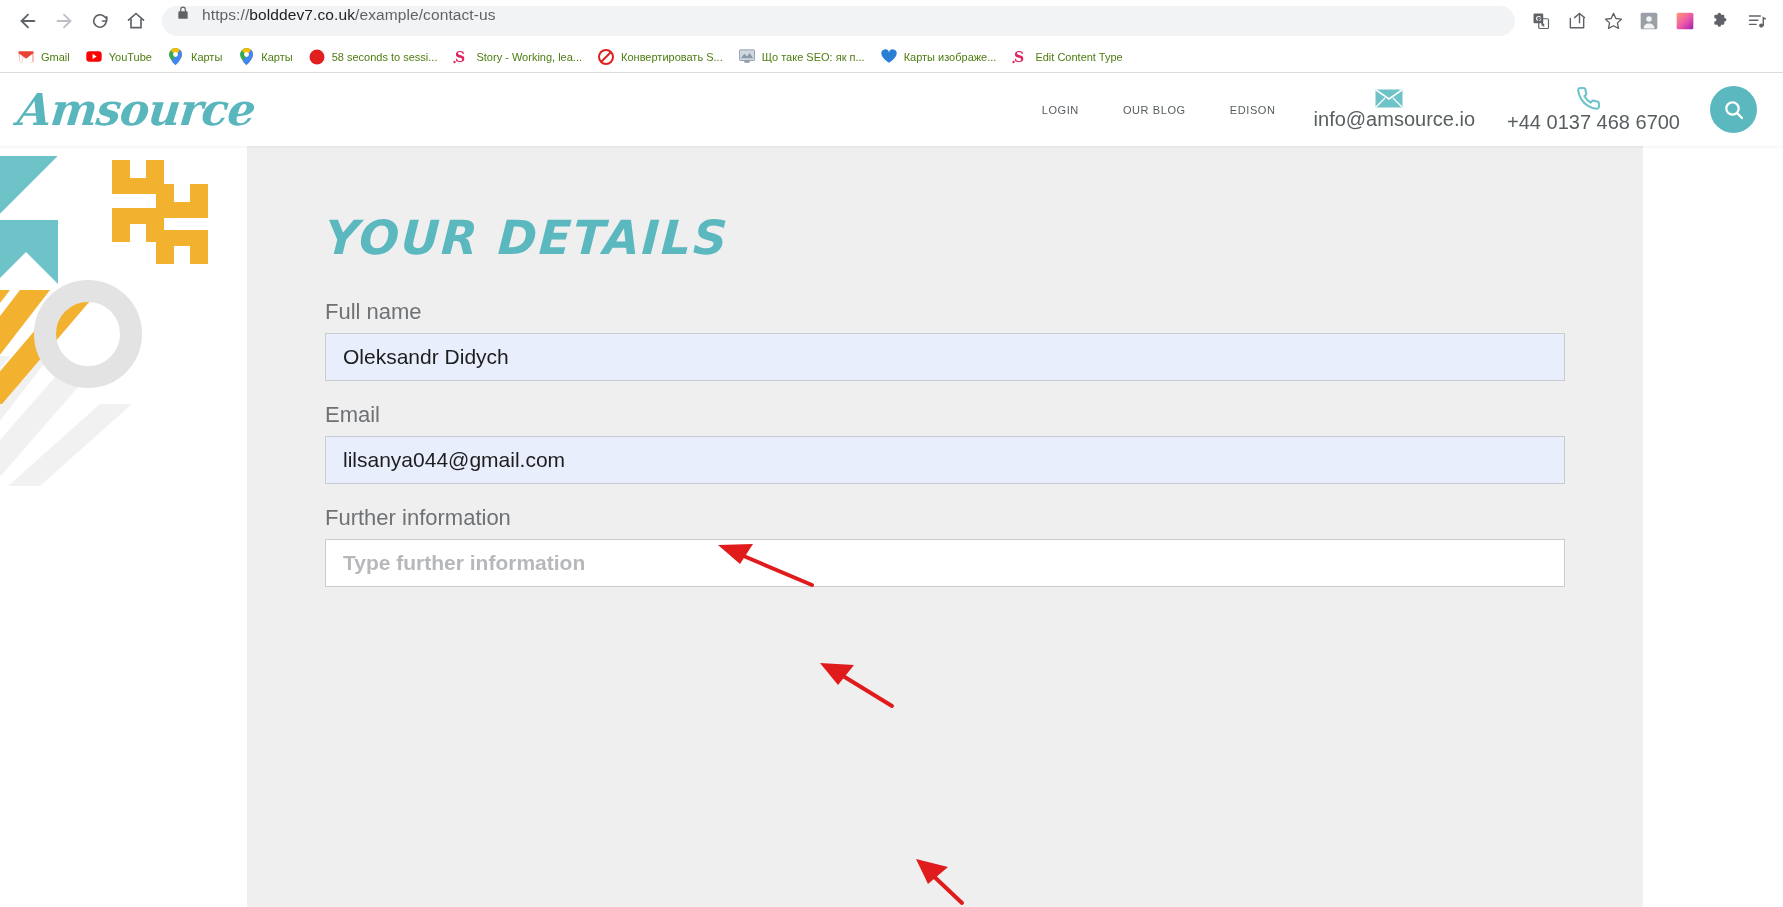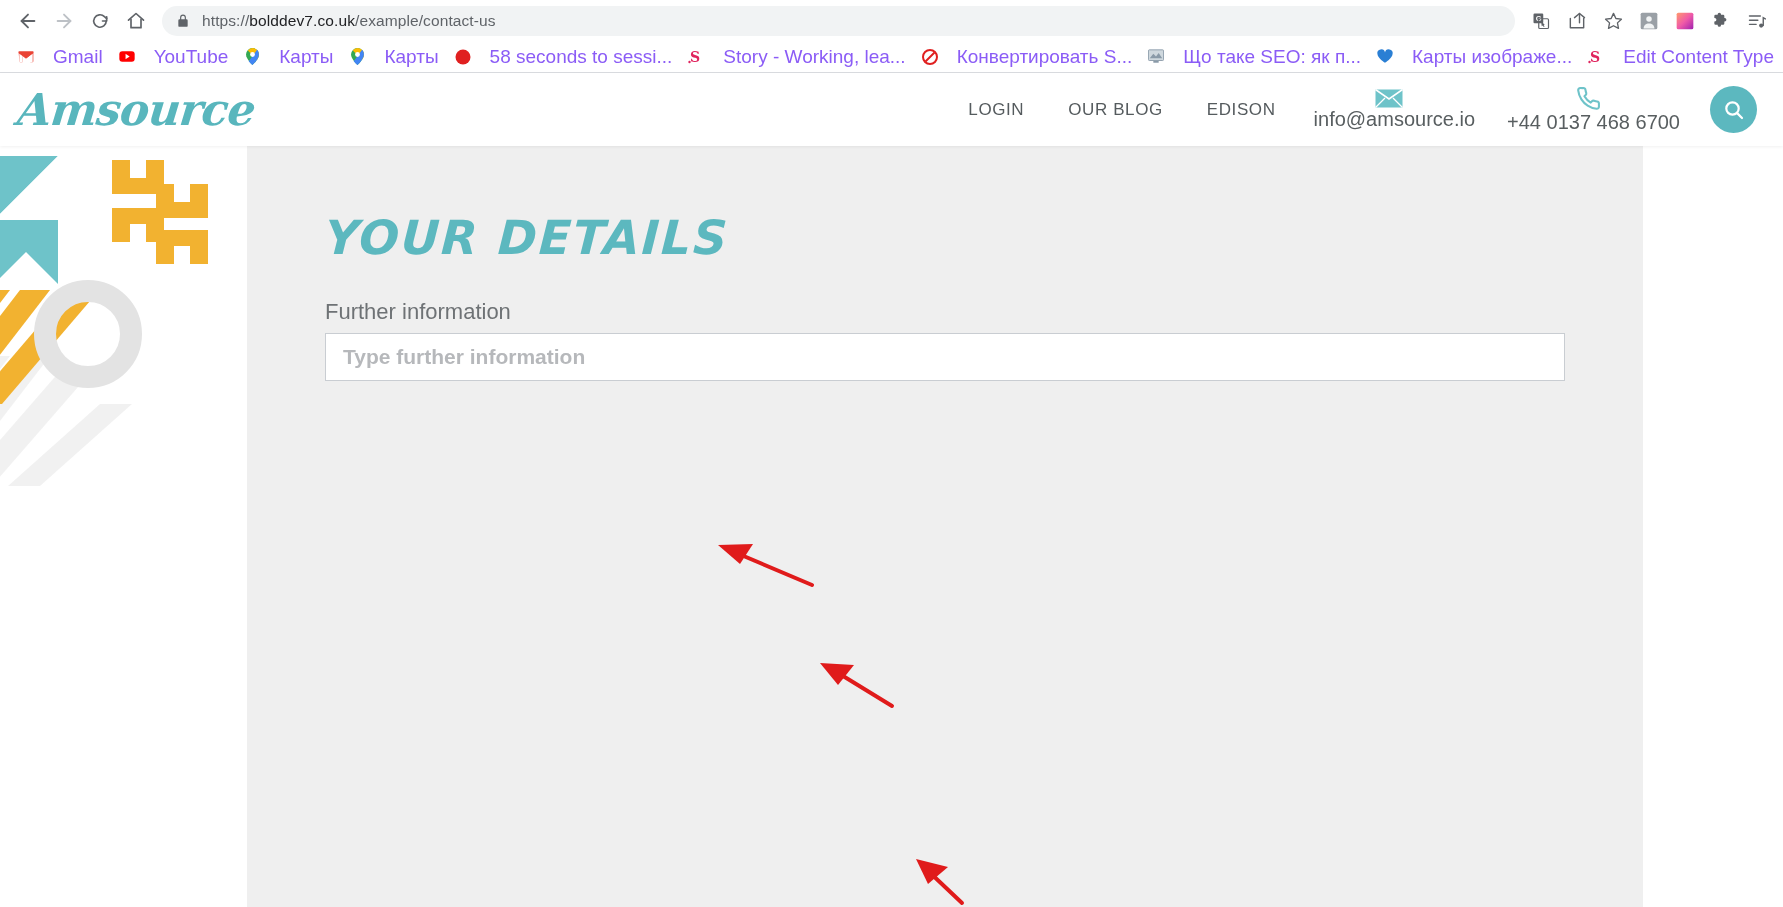--- a/index.html
+++ b/index.html
@@ -29,21 +29,21 @@
   }
   .nav-btn svg { display:block; }
   .nav-btn.disabled { color: #bdc1c6; }
 
   .omnibox {
     flex: 1 1 auto;
     height: 30px;
     background: #f1f3f4;
     border-radius: 16px;
     margin-left: 8px; margin-right: 10px;
-    display: flex; align-items: center;
+    display: flex; 
     padding: 0 14px;
     min-width: 0;
   }
   .lock-icon { flex: 0 0 auto; margin-right: 12px; color:#5f6368; display:flex; }
   .url {
     font-size: 15.5px;
     color: #5f6368;
     white-space: nowrap;
     letter-spacing: 0.1px;
   }
@@ -65,23 +65,23 @@
     gap: 0px;
     border-bottom: 1px solid #dadce0;
   }
   .bm {
     display:flex; align-items:center;
     padding: 3px 8px;
     border-radius: 4px;
     white-space: nowrap;
   }
   .bm-label {
-    font-size: 19px;
-    color: #8b5cf6;
-    margin-left: 19px;
+    font-size: 11px;
+    color: #4d7c0f;
+    margin-left: 7px;
   }
   .favicon {
     width: 16px; height: 16px;
     flex: 0 0 auto;
     display:flex; align-items:center; justify-content:center;
     font-size: 11px; font-weight: bold;
     border-radius: 2px;
   }
 
   
@@ -103,21 +103,21 @@
     letter-spacing: -1px;
     transform: skewX(-6deg);
   }
   .site-nav {
     margin-left: auto;
     display: flex; align-items: center;
     gap: 0px;
     padding-right: 20px;
   }
   .nav-link {
-    font-size: 17px;
+    font-size: 11px;
     color: #555b5e;
     letter-spacing: 0.6px;
     padding: 0 22px;
     white-space: nowrap;
   }
   .contact-item {
     display:flex; align-items:center;
     font-size: 20px;
     color: #585e60;
     padding: 0 16px;
@@ -513,21 +513,29 @@
         <path d="M20 134 L50 134 L-38 248 L-68 248 Z"></path>
         <path d="M60 145 L90 145 L2 248 L-28 248 Z"></path>
       </g>
 
       <circle cx="88" cy="178" r="43" fill="none" stroke="#e3e3e3" stroke-width="22"></circle>
     </svg>
 
     <div class="panel-wrap">
       <div class="form-title">YOUR DETAILS</div>
 
-
+      <div class="field">
+        <label class="field-label">Full name</label>
+        <input class="field-input" type="text" value="Oleksandr Didych" style="">
+      </div>
+
+      <div class="field">
+        <label class="field-label">Email</label>
+        <input class="field-input" type="text" value="lilsanya044@gmail.com" style="">
+      </div>
 
 
       <div class="field">
         <label class="field-label">Further information</label>
         <input class="field-input empty" type="text" placeholder="Type further information" style="">
       </div>
     </div>
 
     <svg class="arrows" viewBox="0 0 1783 761">
       <g fill="#e01b1b" stroke="#e01b1b" stroke-width="4">

